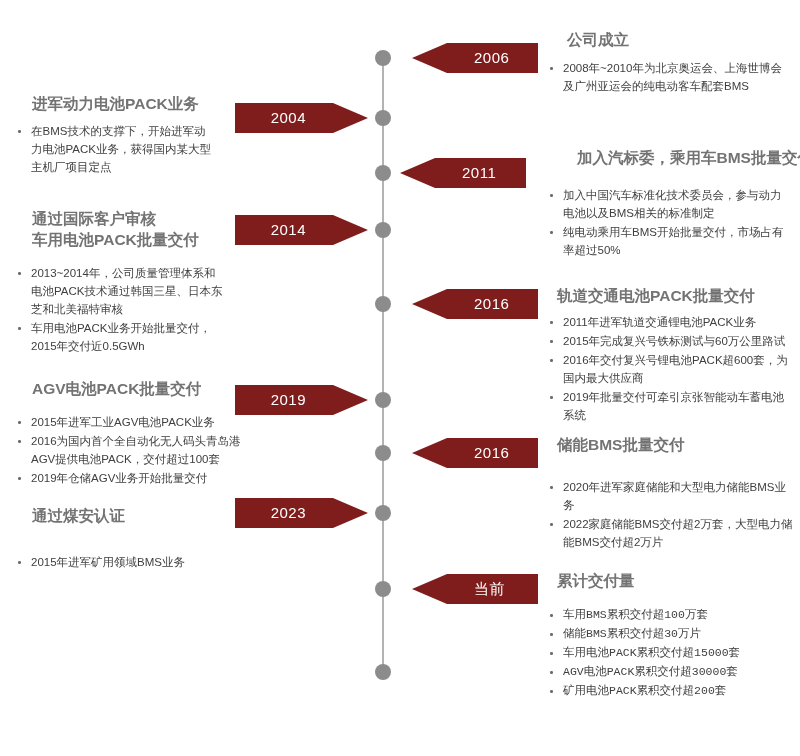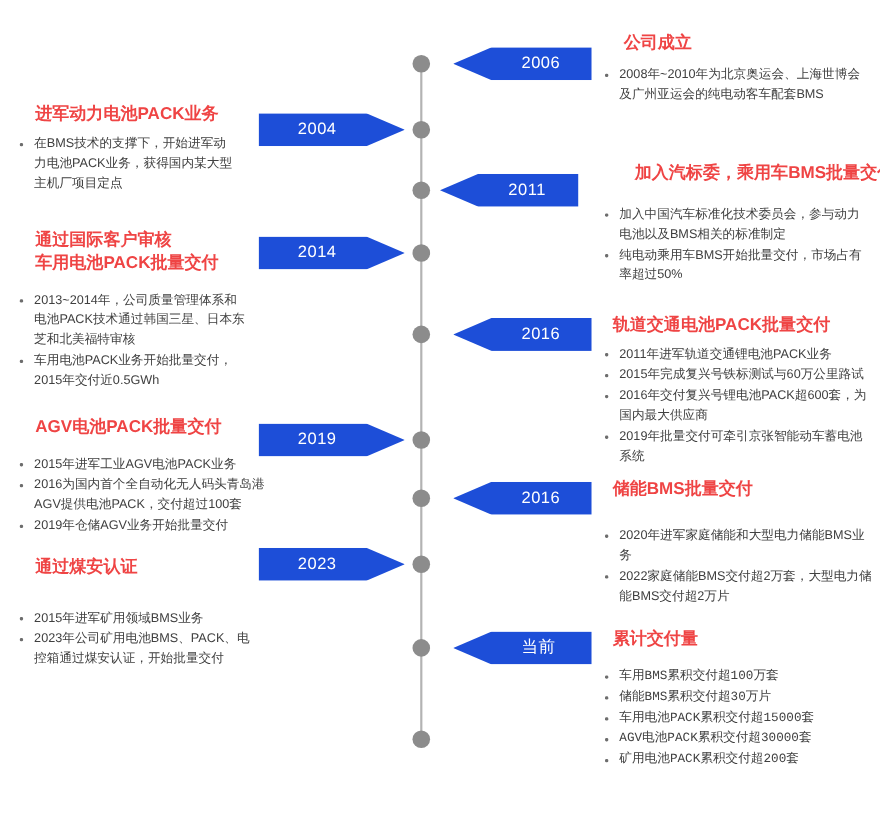--- a/index.html
+++ b/index.html
@@ -30,21 +30,21 @@
     left: 375px;
     width: 16px; height: 16px;
     border-radius: 50%;
     background: #8c8c8c;
   }
 
   
   .arrow {
     position: absolute;
     height: 30px;
-    background: #1d4ed8;
+    background: #7f1d1d;
     color: #ffffff;
     font-size: 15px;
     line-height: 30px;
     letter-spacing: .5px;
     white-space: nowrap;
     box-sizing: border-box;
   }
   
   .arrow.left {
     clip-path: polygon(0 0, calc(100% - 35px) 0, 100% 50%, calc(100% - 35px) 100%, 0 100%);
@@ -56,21 +56,21 @@
     clip-path: polygon(35px 0, 100% 0, 100% 100%, 35px 100%, 0 50%);
     text-align: left;
     padding-left: 62px;
   }
 
   
   .heading {
     position: absolute;
     font-size: 15.5px;
     font-weight: bold;
-    color: #ef4444;
+    color: #737373;
     line-height: 21px;
     white-space: pre-line;
   }
   .heading.l { text-align: left; }
   .heading.r { text-align: left; }
 
   
   .bullets {
     position: absolute;
     font-size: 11.5px;
@@ -159,21 +159,20 @@
 <div class="heading r" style="left:557px; top:434px; width:240px;">储能BMS批量交付</div>
 <ul class="bullets" style="left:548px; top:478px; width:248px;">
   <li>2020年进军家庭储能和大型电力储能BMS业务</li>
   <li>2022家庭储能BMS交付超2万套，大型电力储能BMS交付超2万片</li>
 </ul>
 
 <div class="arrow left" style="left:235px; top:498px; width:133px;">2023</div>
 <div class="heading l" style="left:32px; top:505px; width:215px;">通过煤安认证</div>
 <ul class="bullets" style="left:16px; top:553px; width:218px;">
   <li>2015年进军矿用领域BMS业务</li>
-  <li>2023年公司矿用电池BMS、PACK、电控箱通过煤安认证，开始批量交付</li>
 </ul>
 
 <div class="arrow right" style="left:412px; top:574px; width:126px;">当前</div>
 <div class="heading r" style="left:557px; top:570px; width:240px;">累计交付量</div>
 <ul class="bullets" style="left:548px; top:606px; width:240px;font-family:Liberation Mono, monospace;">
   <li>车用BMS累积交付超100万套</li>
   <li>储能BMS累积交付超30万片</li>
   <li>车用电池PACK累积交付超15000套</li>
   <li>AGV电池PACK累积交付超30000套</li>
   <li>矿用电池PACK累积交付超200套</li>

